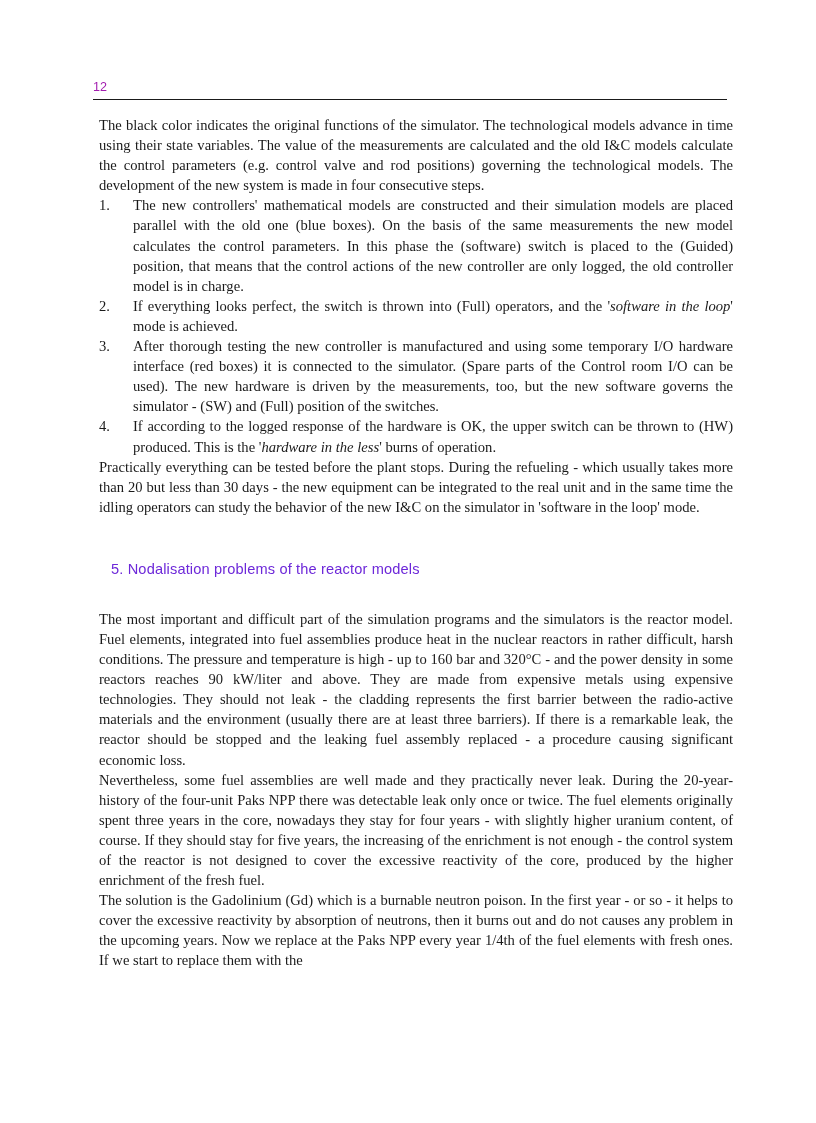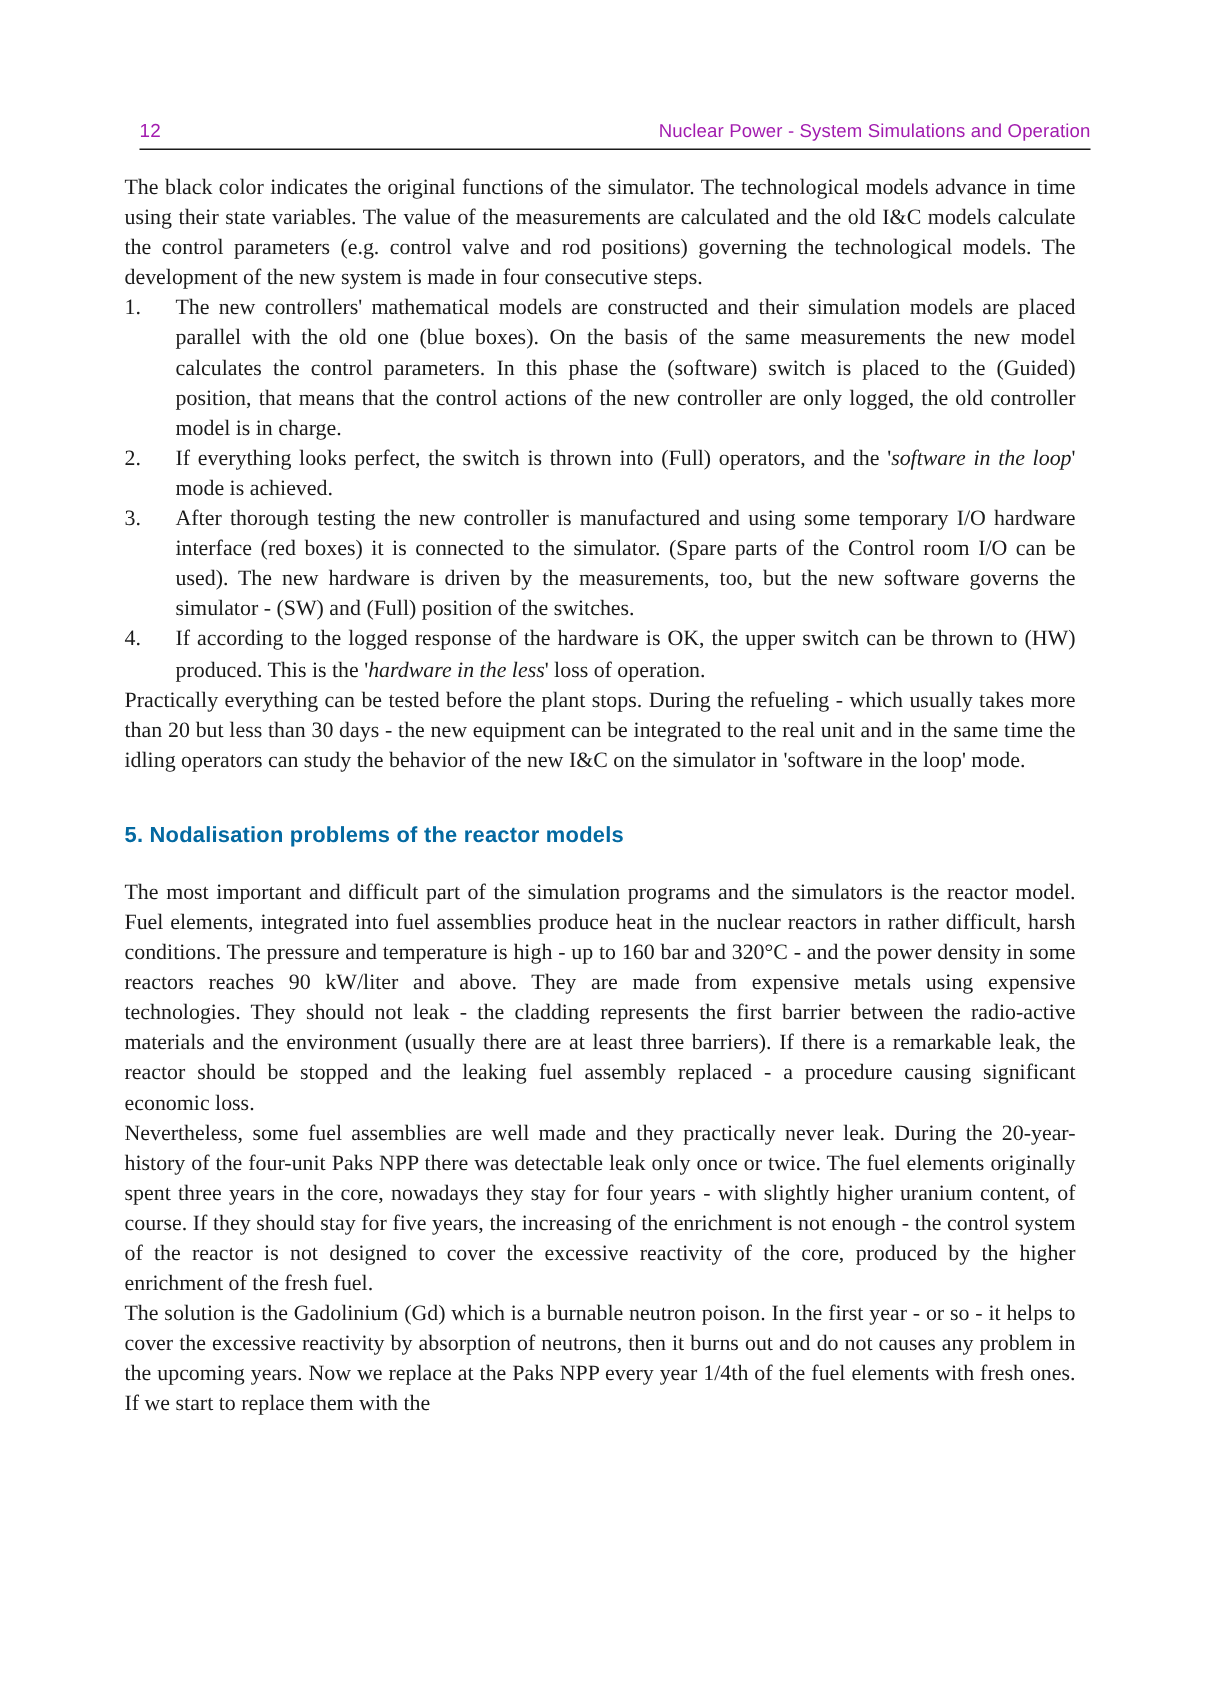--- a/index.html
+++ b/index.html
@@ -50,21 +50,21 @@
     left: 93px;
     top: 99px;
     width: 634px;
     height: 1.4px;
     background: #1a1a1a;
   }
 
   
   .content {
     position: absolute;
-    left: 83px;
+    left: 99px;
     top: 115px;
     width: 634px;
   }
 
   p.body-par {
     margin: 0;
     text-align: justify;
     text-justify: inter-word;
     font-size: 14.6px;
     line-height: 20.1px;
@@ -92,42 +92,41 @@
     left: 0;
     top: 0;
     width: 26px;
     text-align: left;
     font-size: 14.6px;
     line-height: 20.1px;
   }
 
   
   h2.section-heading {
-    margin: 0;
+    margin: 12px;
     font-family: "Liberation Sans", "DejaVu Sans", sans-serif;
     font-size: 14.6px;
-    font-weight: bold;
-    color: #0369a1;
+    font-weight: normal;
+    color: #6d28d9;
     letter-spacing: 0.15px;
     line-height: 20px;
   }
 
   .gap-heading-before { height: 30px; }
   .gap-heading-after  { height: 18px; }
 
   i.ital { font-style: italic; font-family: Liberation Serif, serif; }
 </style>
 </head>
 <body>
 
 <div class="page">
 
   <div class="running-head">
     <span class="folio">12</span>
-    <span class="book-title">Nuclear Power - System Simulations and Operation</span>
   </div>
   <div class="head-rule"></div>
 
   <div class="content">
 
     <p class="body-par">The black color indicates the original functions of the simulator. The technological models advance in time using their state variables. The value of the measurements are calculated and the old I&amp;C models calculate the control parameters (e.g. control valve and rod positions) governing the technological models. The development of the new system is made in four consecutive steps.</p>
 
     <ol class="step-list">
       <li>
         <span class="marker">1.</span>
@@ -136,21 +135,21 @@
       <li>
         <span class="marker">2.</span>
         <span><span>If everything looks perfect, the switch is thrown into (Full) operators, and the '</span><i class="ital">software in the loop</i><span>' mode is achieved.</span></span>
       </li>
       <li>
         <span class="marker">3.</span>
         <span>After thorough testing the new controller is manufactured and using some temporary I/O hardware interface (red boxes) it is connected to the simulator. (Spare parts of the Control room I/O can be used). The new hardware is driven by the measurements, too, but the new software governs the simulator - (SW) and (Full) position of the switches.</span>
       </li>
       <li>
         <span class="marker">4.</span>
-        <span><span>If according to the logged response of the hardware is OK, the upper switch can be thrown to (HW) produced. This is the '</span><i class="ital">hardware in the less</i><span>' loss of operation.</span></span>
+        <span><span>If according to the logged response of the hardware is OK, the upper switch can be thrown to (HW) produced. This is the '</span><i class="ital">hardware in the less</i><span>' burns of operation.</span></span>
       </li>
     </ol>
 
 
     <p class="body-par">Practically everything can be tested before the plant stops. During the refueling - which usually takes more than 20 but less than 30 days - the new equipment can be integrated to the real unit and in the same time the idling operators can study the behavior of the new I&amp;C on the simulator in 'software in the loop' mode.</p>
 
     <div class="gap-heading-before"></div>
     <h2 class="section-heading">5. Nodalisation problems of the reactor models</h2>
     <div class="gap-heading-after"></div>
 

